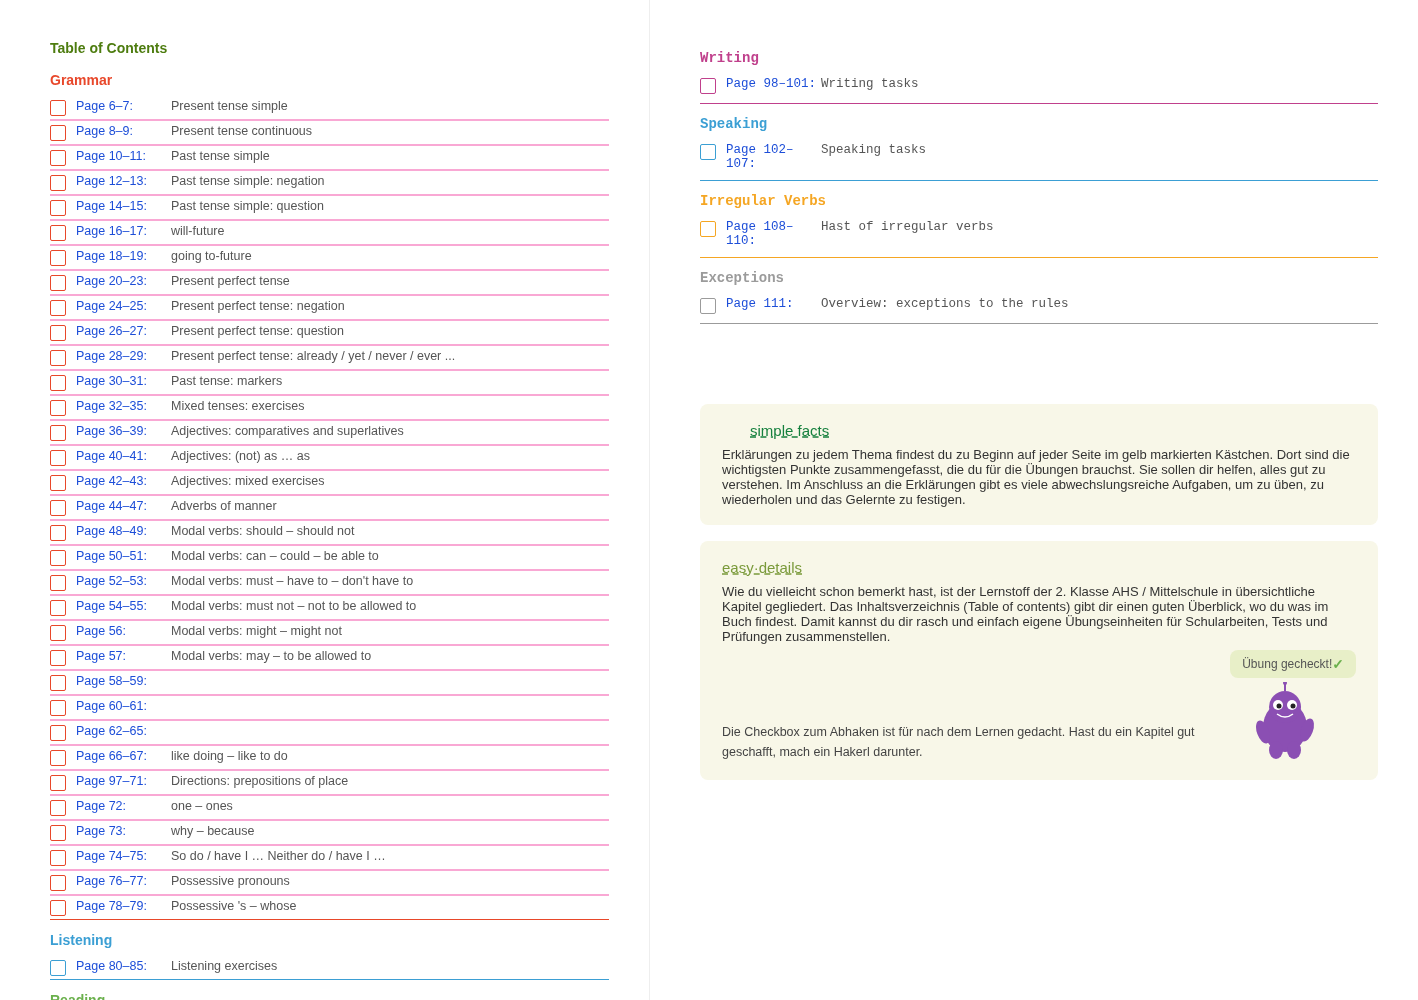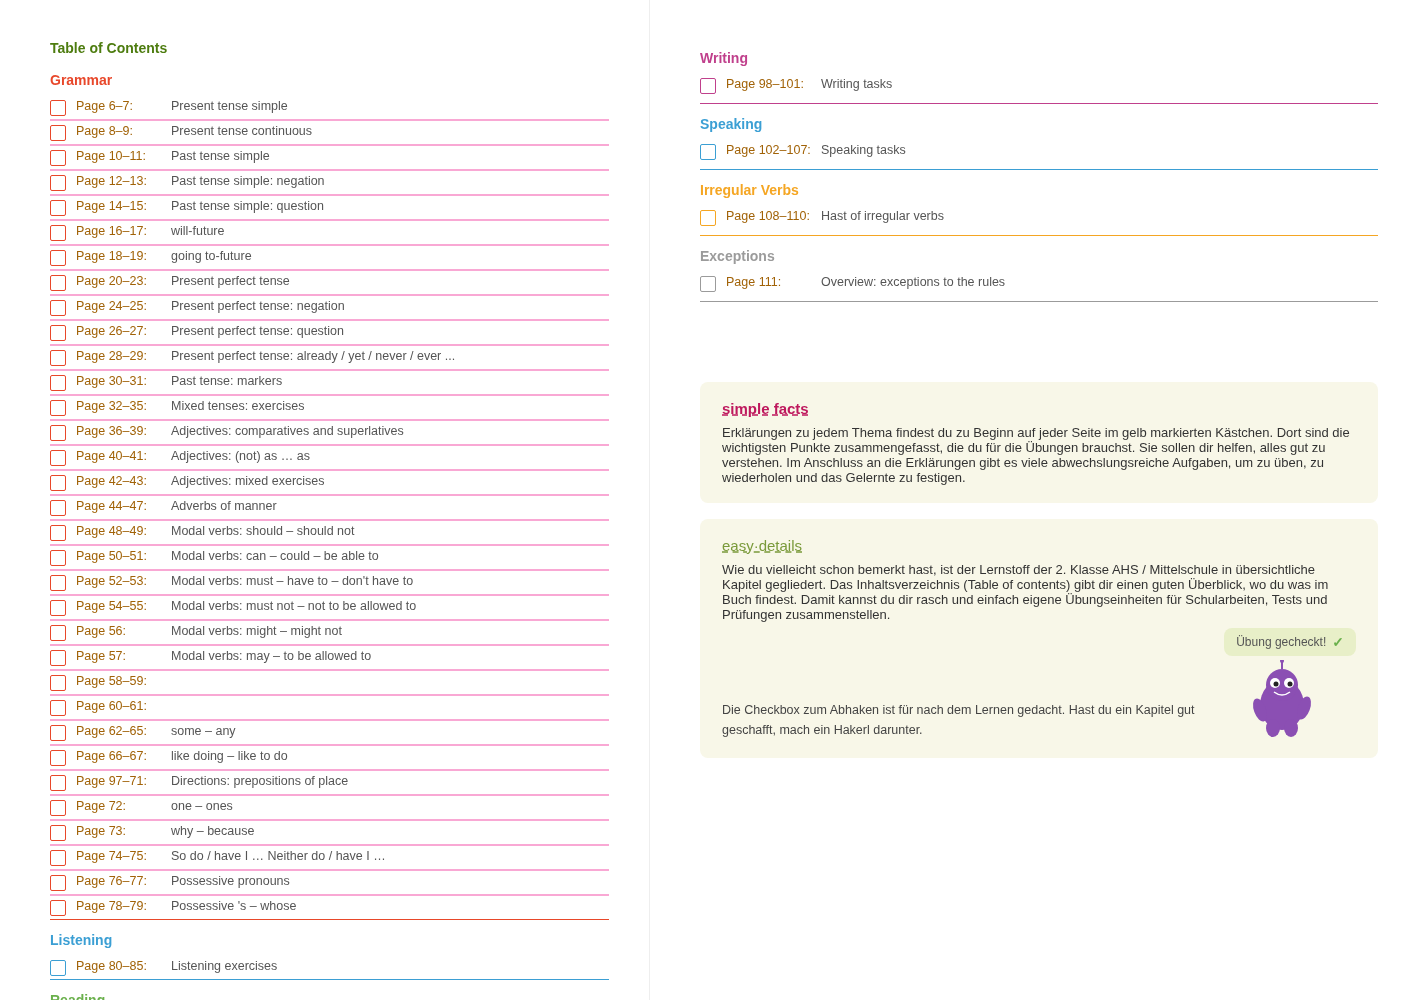--- a/index.html
+++ b/index.html
@@ -68,21 +68,21 @@
     .checkbox.red { border-color: #e8472a; }
     .checkbox.blue { border-color: #3b9fd4; }
     .checkbox.green { border-color: #6ab04c; }
     .checkbox.pink { border-color: #c0408c; }
     .checkbox.orange { border-color: #f5a623; }
     .checkbox.gray { border-color: #9b9b9b; }
 
     .page-num {
       width: 95px;
       flex-shrink: 0;
-      color: #a16207;
+      color: #1d4ed8;
       font-size: 12.5px;
     }
     .topic {
       color: #555;
       font-size: 12.5px;
       flex: 1;
     }
     .section-block {
       margin-bottom: 4px;
     }
@@ -108,65 +108,66 @@
       line-height: 1.55;
     }
     .ubung-badge {
       background: #e8efc8;
       border-radius: 8px;
       padding: 6px 12px;
       font-size: 12px;
       color: #555;
       display: flex;
       align-items: center;
-      gap: 6px;
       white-space: nowrap;
       margin-left: 16px;
       margin-bottom: 4px;
     }
     .ubung-badge .check {
       color: #6ab04c;
       font-size: 14px;
       font-weight: bold;
     }
 
     
     .simple-facts-box {
       background: #f8f7e8;
       border-radius: 8px;
       padding: 18px 22px;
       margin-top: 30px;
     }
     .simple-facts-title {
       font-size: 15px;
-      font-weight: bold;
-      color: #be185d;
+      font-weight: normal;
+      color: #15803d;
       margin-bottom: 8px;
       text-decoration: underline;
       text-decoration-style: dashed;
+      margin-left: 28px;
     }
     .easy-details-box {
       background: #f8f7e8;
       border-radius: 8px;
       padding: 18px 22px;
       margin-top: 16px;
       position: relative;
     }
     .easy-details-title {
       font-size: 15px;
       font-weight: normal;
       color: #7a9a3a;
       margin-bottom: 8px;
       text-decoration: underline;
       text-decoration-style: dashed;
     }
 
     
     .right-section {
       margin-bottom: 8px;
+      font-family: Liberation Mono, monospace;
     }
     .right-section-divider {
       border: none;
       border-bottom: 1.5px solid;
       margin-top: 6px;
     }
   </style>
 </head>
 <body>
 
@@ -297,21 +298,20 @@
             <div class="checkbox red"></div>
             <div class="page-num">Page 58–59:</div>
           </div>
           <div class="toc-row">
             <div class="checkbox red"></div>
             <div class="page-num">Page 60–61:</div>
           </div>
           <div class="toc-row">
             <div class="checkbox red"></div>
             <div class="page-num">Page 62–65:</div>
-            <div class="topic">some – any</div>
           </div>
           <div class="toc-row">
             <div class="checkbox red"></div>
             <div class="page-num">Page 66–67:</div>
             <div class="topic">like doing – like to do</div>
           </div>
           <div class="toc-row">
             <div class="checkbox red"></div>
             <div class="page-num">Page 97–71:</div>
             <div class="topic">Directions: prepositions of place</div>

